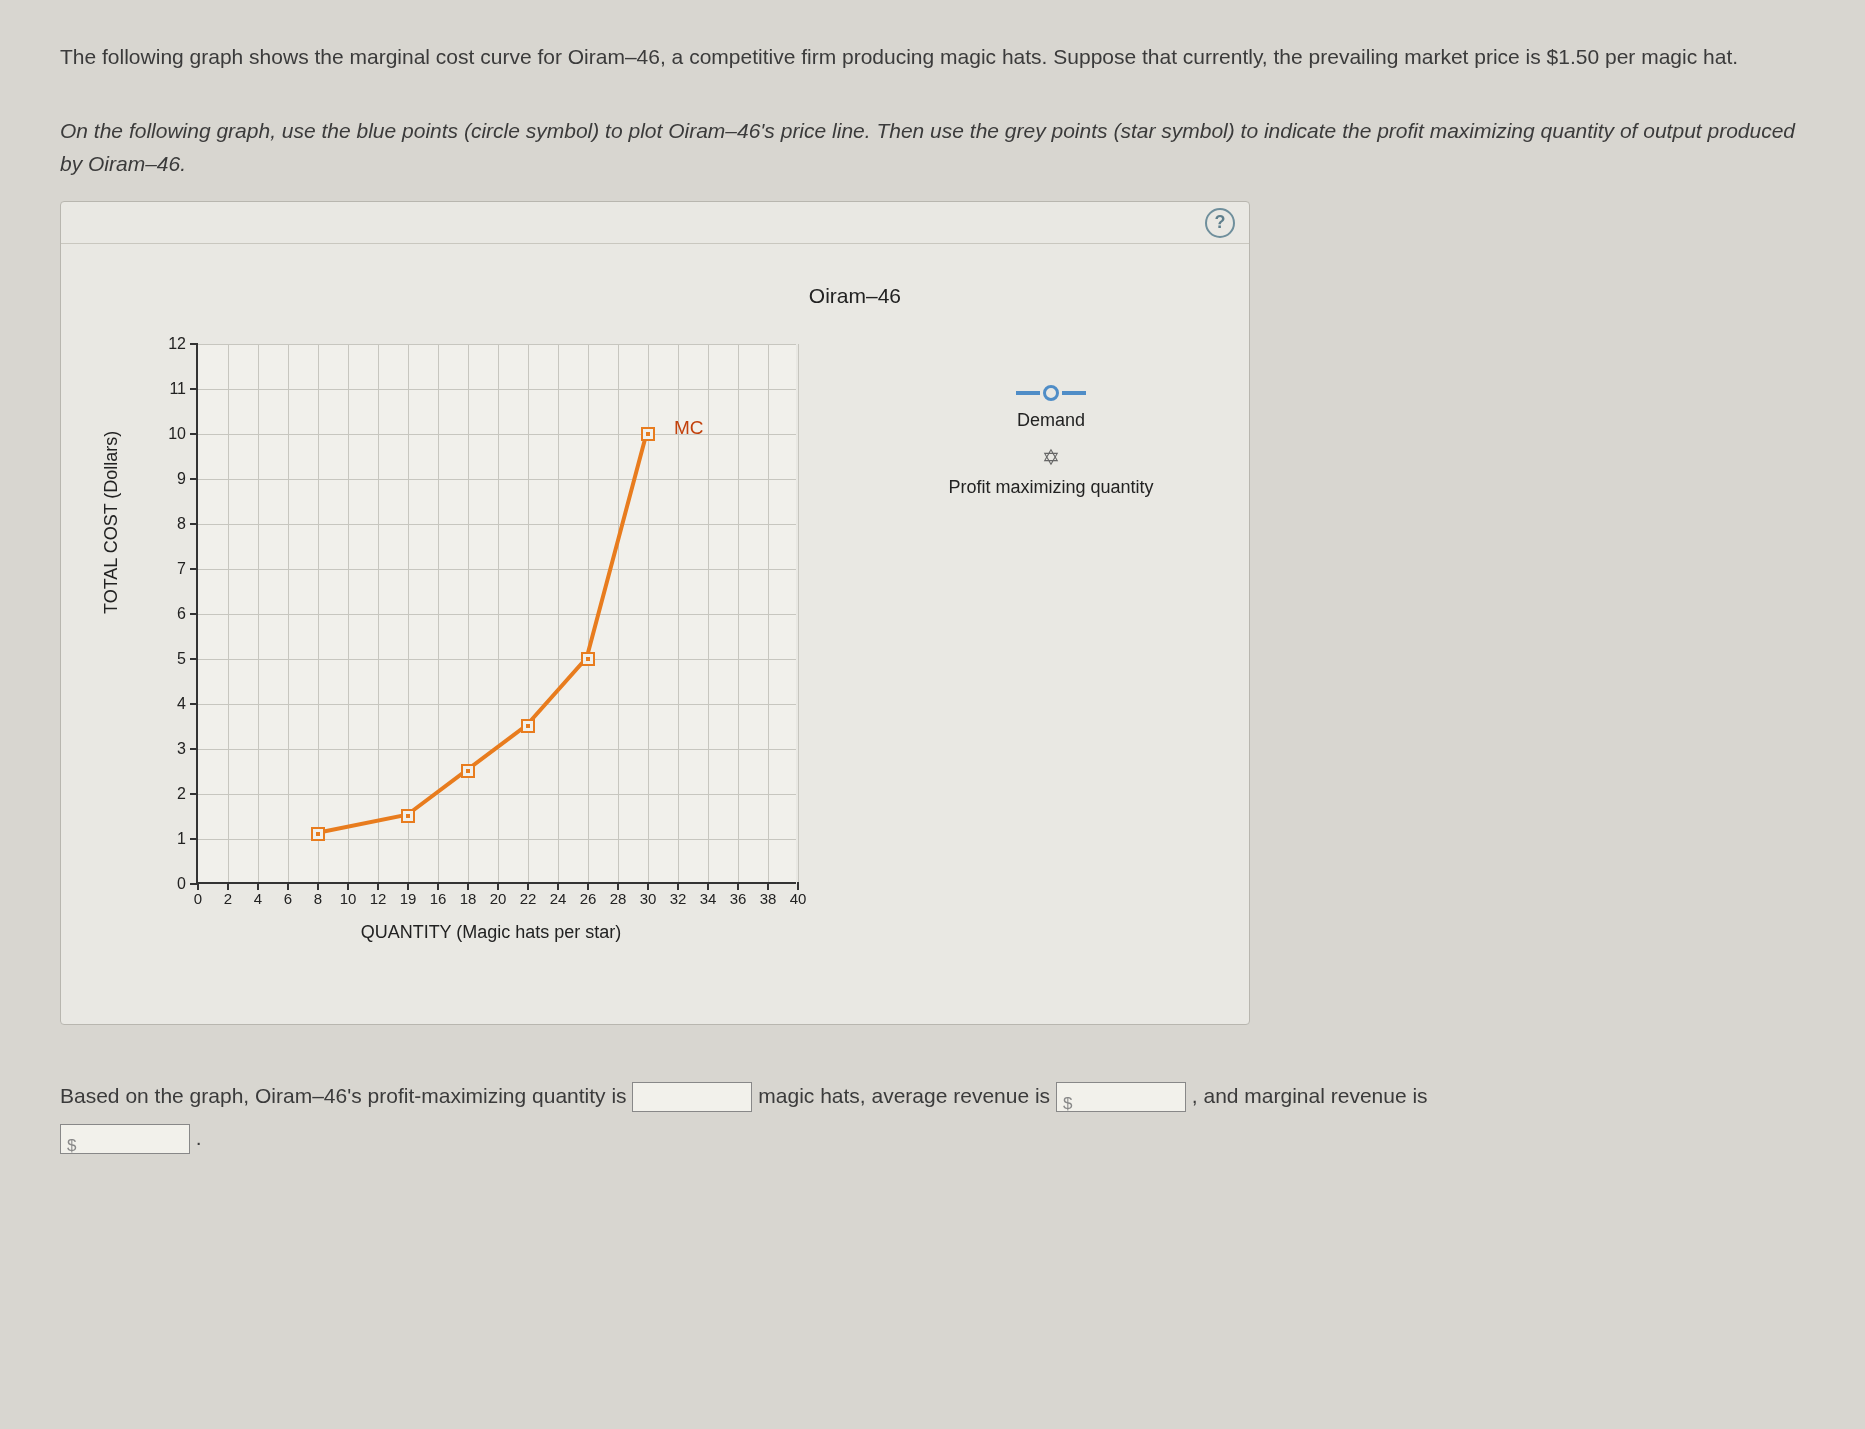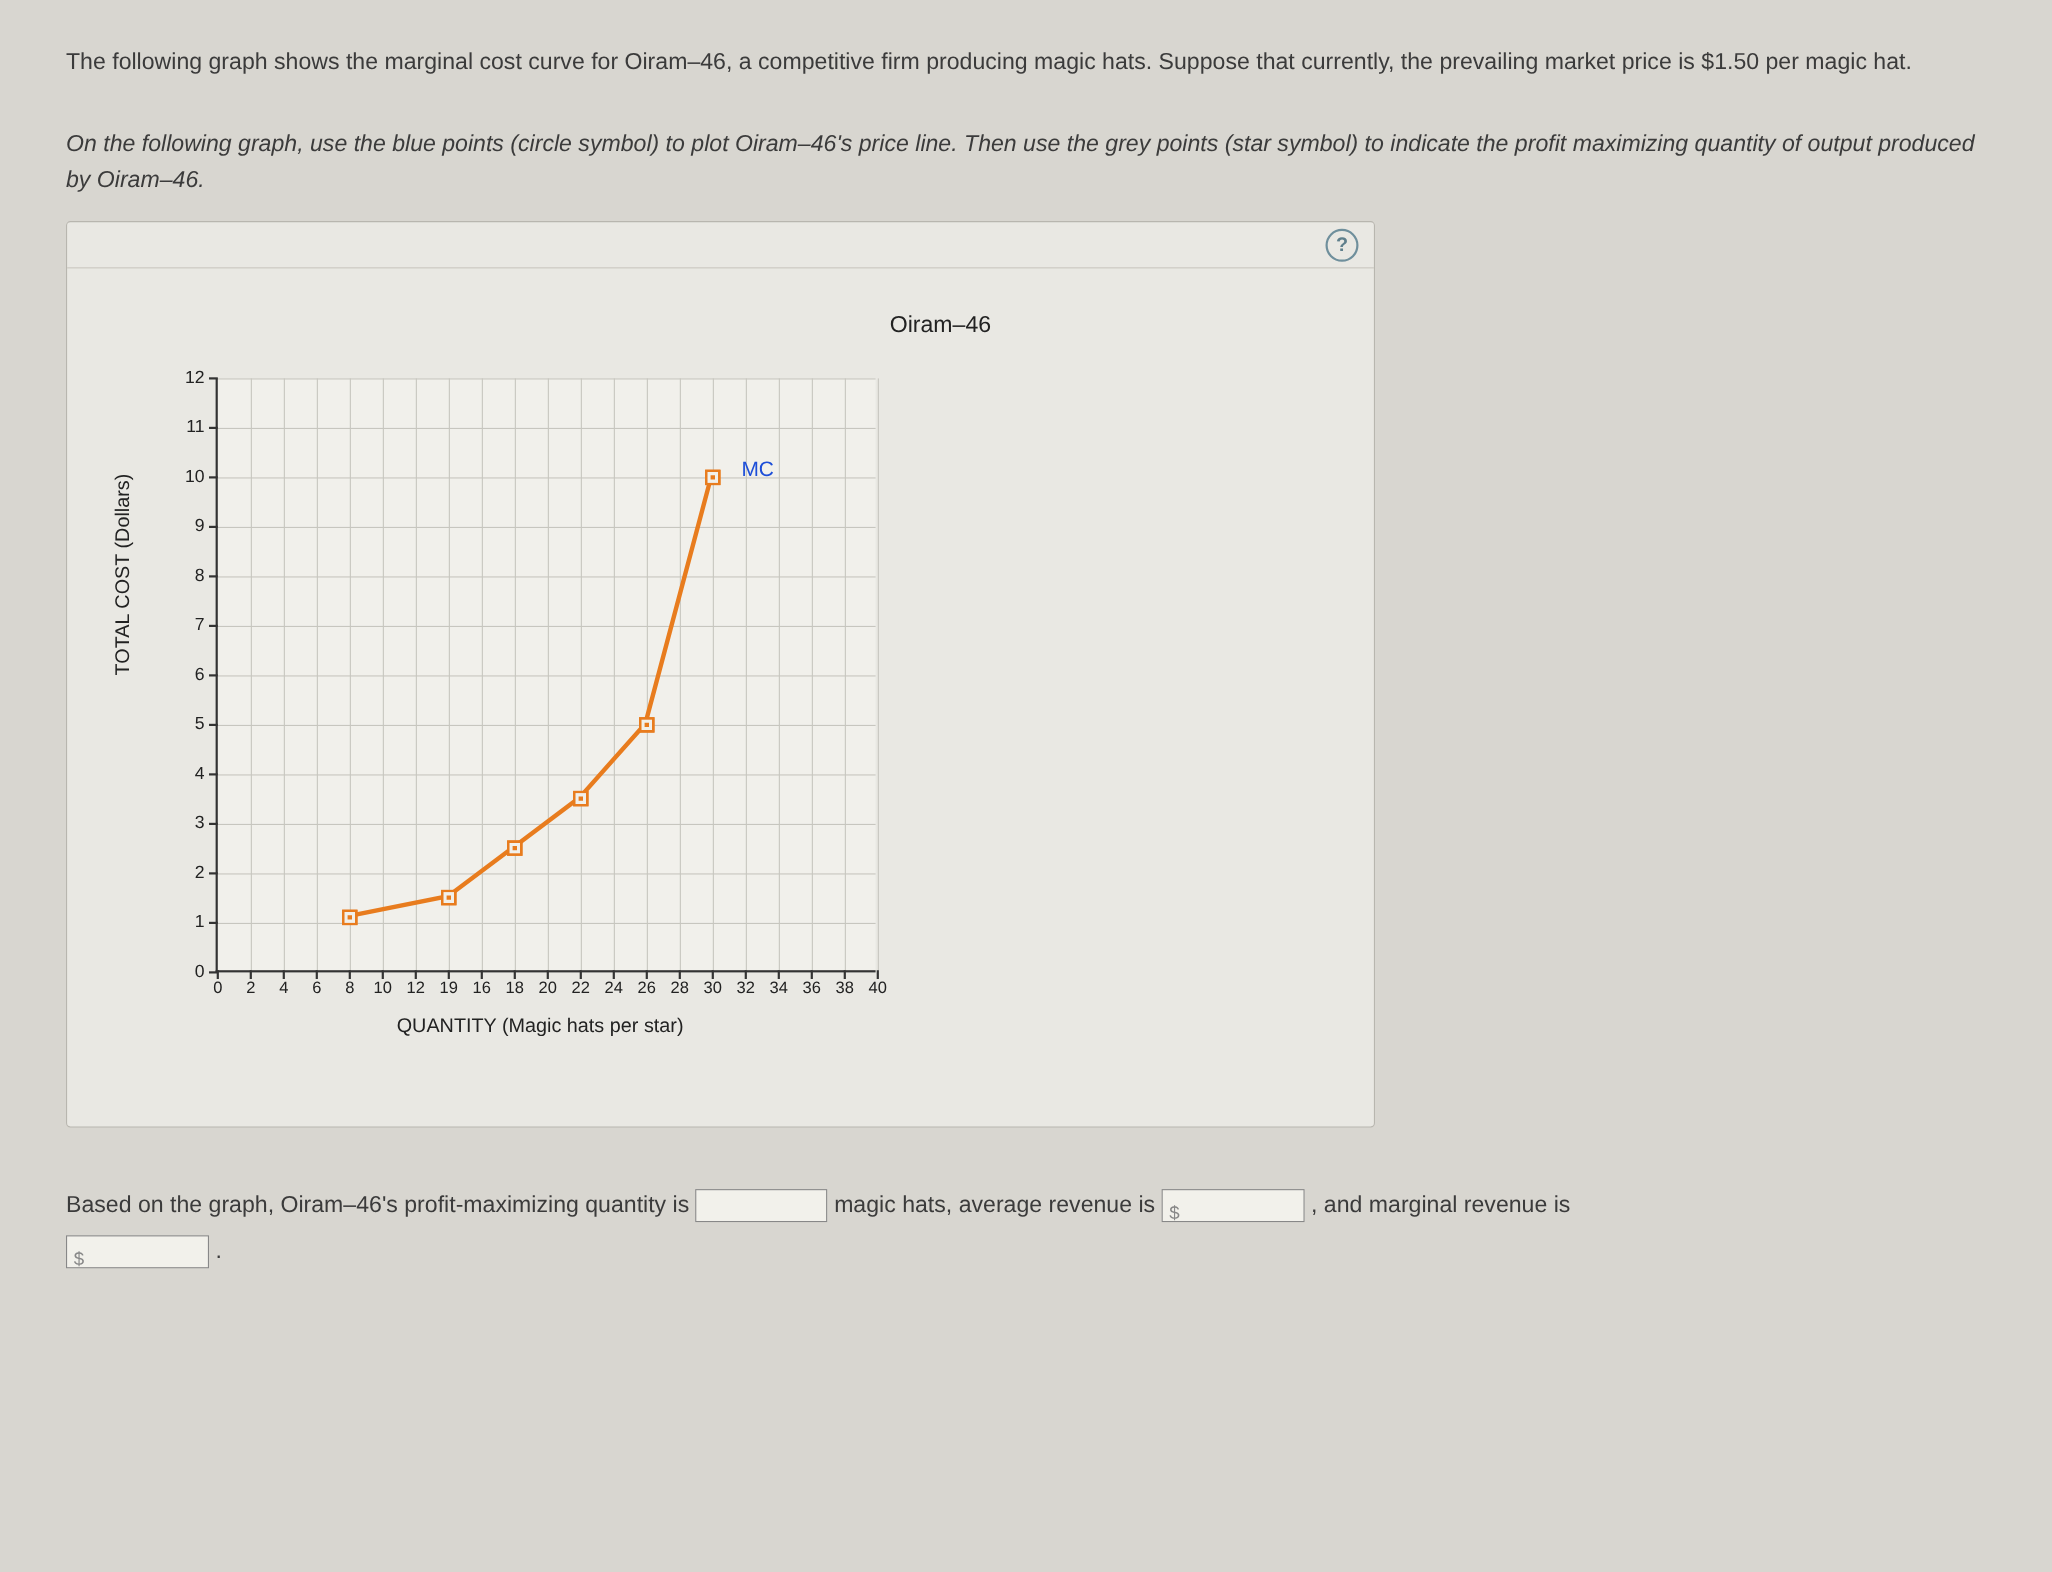--- a/index.html
+++ b/index.html
@@ -131,21 +131,21 @@
     width: 14px; height: 14px;
     background: #e87c1e;
     border: 2px solid #e87c1e;
     transform: translate(-50%, -50%);
     box-shadow: inset 0 0 0 3px #f1f0eb;
     cursor: move;
   }
   .mc-label {
     position: absolute;
     font-size: 19px;
-    color: #1d4ed8;
+    color: #c2410c;
     transform: translate(8px, -50%);
   }
   svg.mc-line {
     position: absolute;
     left: 0; top: 0;
     width: 100%; height: 100%;
     pointer-events: none;
     overflow: visible;
   }
   .legend {
@@ -341,20 +341,32 @@
           <div class="mc-marker" style="left: 120px; top: 490.5px;"></div>
           <div class="mc-marker" style="left: 210px; top: 472.5px;"></div>
           <div class="mc-marker" style="left: 270px; top: 427.5px;"></div>
           <div class="mc-marker" style="left: 330px; top: 382.5px;"></div>
           <div class="mc-marker" style="left: 390px; top: 315px;"></div>
           <div class="mc-marker" style="left: 450px; top: 90px;"></div>
           <div class="mc-label" style="left: 468px; top: 84px;">MC</div>
         </div>
       <div class="xlabel">QUANTITY (Magic hats per star)</div>
     </div>
+    <div class="legend">
+      <div class="legend-item">
+        <div class="legend-symbol-circle">
+            <div class="legend-circle-dot"></div>
+          </div>
+        <div class="legend-label">Demand</div>
+      </div>
+      <div class="legend-item">
+        <div class="legend-star">✡</div>
+        <div class="legend-label">Profit maximizing quantity</div>
+      </div>
+    </div>
   </div>
 </div>
 
 <div class="question-row">
   <span>Based on the graph, Oiram–46's profit-maximizing quantity is </span>
   <span class="fill-input"></span>
   <span> magic hats, average revenue is </span>
   <span class="fill-input prefixed"><span class="prefix">$</span><span></span></span>
   <span> , and marginal revenue is</span>
   <br>

